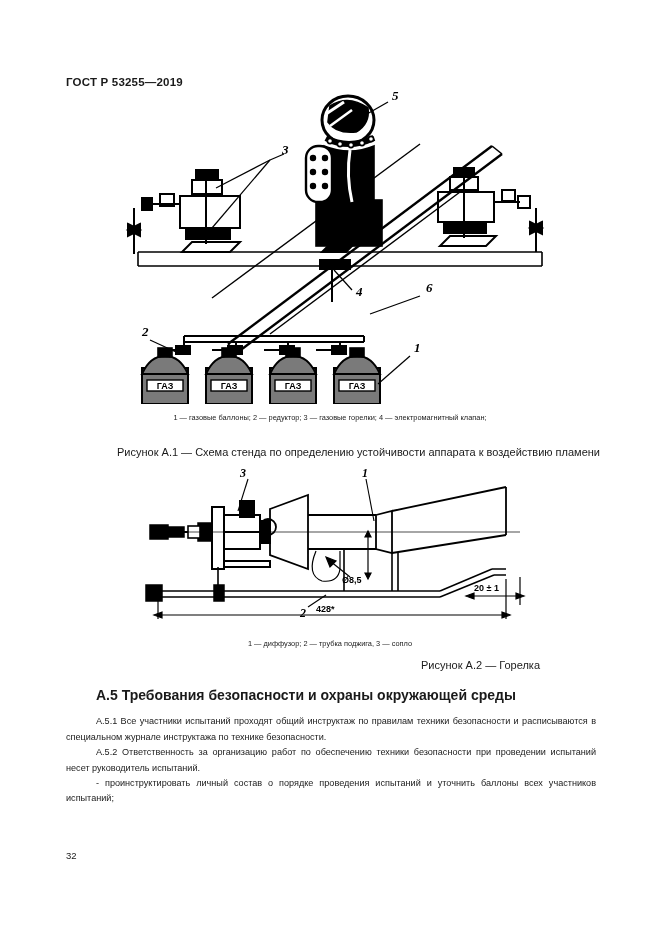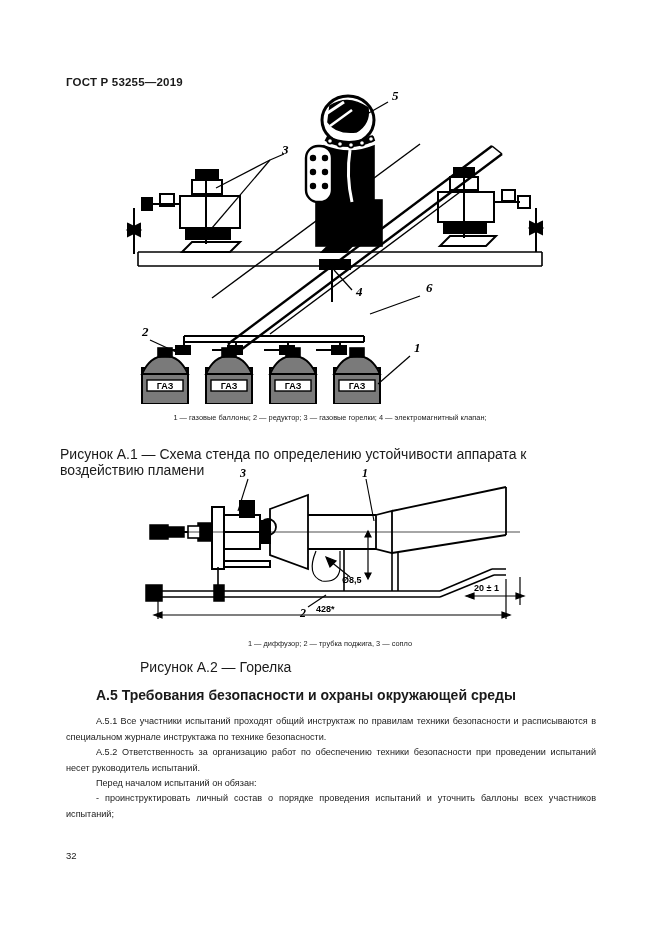--- a/index.html
+++ b/index.html
@@ -51,22 +51,22 @@
     text-align: center;
     font-size: 7.4px;
     line-height: 11.6px;
     color: #1a1a1a;
   }
   #legend-1 { top: 412px; left: 80px; width: 500px; }
   #legend-2 { top: 638px; left: 130px; width: 400px; }
 
   .fig-caption {
     position: absolute;
-    text-align: left;
-    font-size: 14px;
+    text-align: right;
+    font-size: 11px;
   }
   #caption-1 { top: 446px; left: 60px; width: 540px; }
   #caption-2 { top: 659px; left: 140px; width: 400px; }
 
   
   .body-text {
     position: absolute;
     top: 688px;
     left: 66px;
     width: 530px;
@@ -355,19 +355,18 @@
   </div>
 
   <div class="fig-legend" id="legend-2">1 — диффузор; 2 — трубка поджига, 3 — сопло</div>
 
   <div class="fig-caption" id="caption-2">Рисунок А.2 — Горелка</div>
 
   <div class="body-text">
     <div class="sec-heading">А.5  Требования безопасности и охраны окружающей среды</div>
     <p class="para">А.5.1  Все участники испытаний проходят общий инструктаж по правилам техники безопасности и расписываются в специальном журнале инструктажа по технике безопасности.</p>
     <p class="para">А.5.2  Ответственность за организацию работ по обеспечению техники безопасности при проведении испытаний несет руководитель испытаний.</p>
-    <p class="para nojust">Перед началом испытаний он обязан:</p>
     <p class="para">- проинструктировать личный состав о порядке проведения испытаний и уточнить баллоны всех участников испытаний;</p>
   </div>
 
   <div class="page-num">32</div>
 
 </div>
 
 </body></html>

